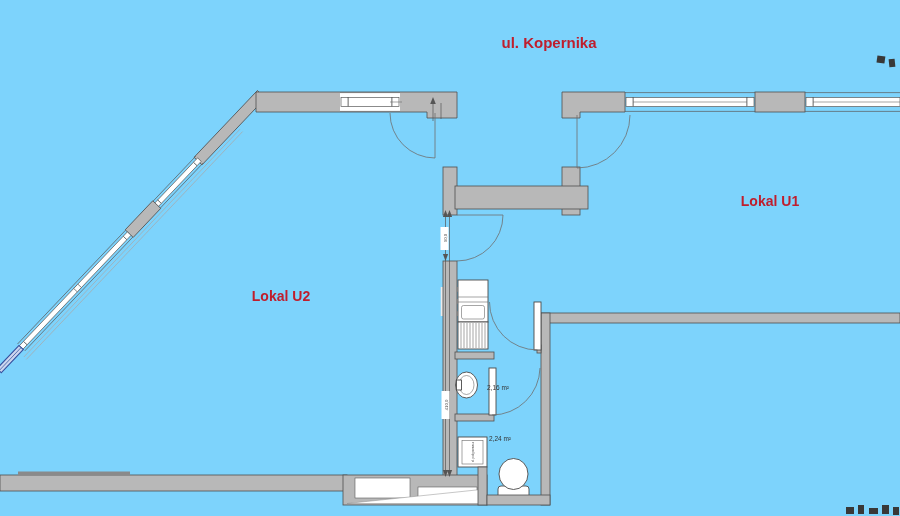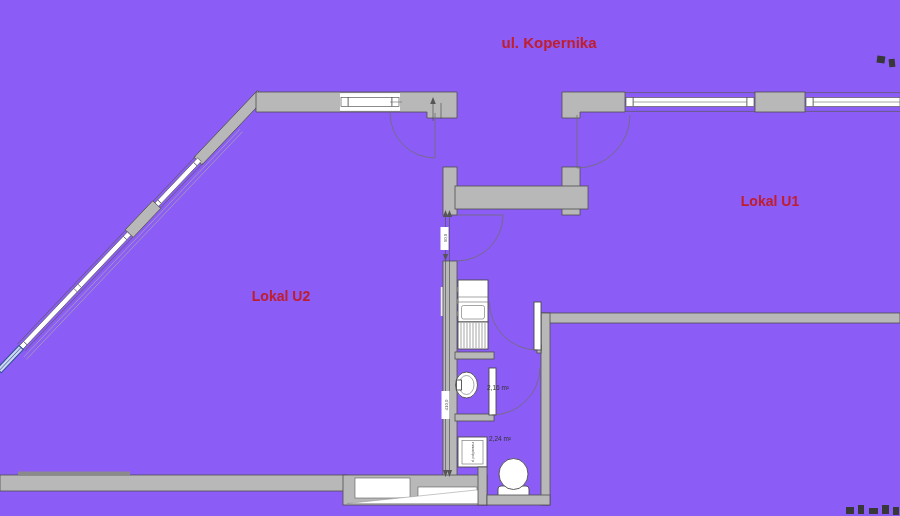--- a/index.html
+++ b/index.html
@@ -1,16 +1,16 @@
 <!DOCTYPE html>
 <html><head>
 <meta charset="utf-8">
 <style>
   html,body{margin:0;padding:0;background:#ffffff;}
-  .stage{position:relative;width:900px;height:516px;background:#8b5cf6;overflow:hidden;
+  .stage{position:relative;width:900px;height:516px;background:#7dd3fc;overflow:hidden;
          font-family:"Liberation Sans", sans-serif;}
   svg{display:block}
   text{font-family:"Liberation Sans", sans-serif;}
   .street-label{font-size:15px;font-weight:bold;fill:#bf1e2d;}
   .unit-label{font-size:14px;font-weight:bold;fill:#bf1e2d;}
   .area-label{font-size:6.5px;fill:#333;}
   .dim-label{font-size:4.2px;fill:#444;}
   .tiny-label{font-size:2.8px;fill:#555;}
   .wall{fill:#b8b8b8;stroke:#4f4f4f;stroke-width:0.8;}
   .wall-dark{fill:#8a8a8a;stroke:none;}

